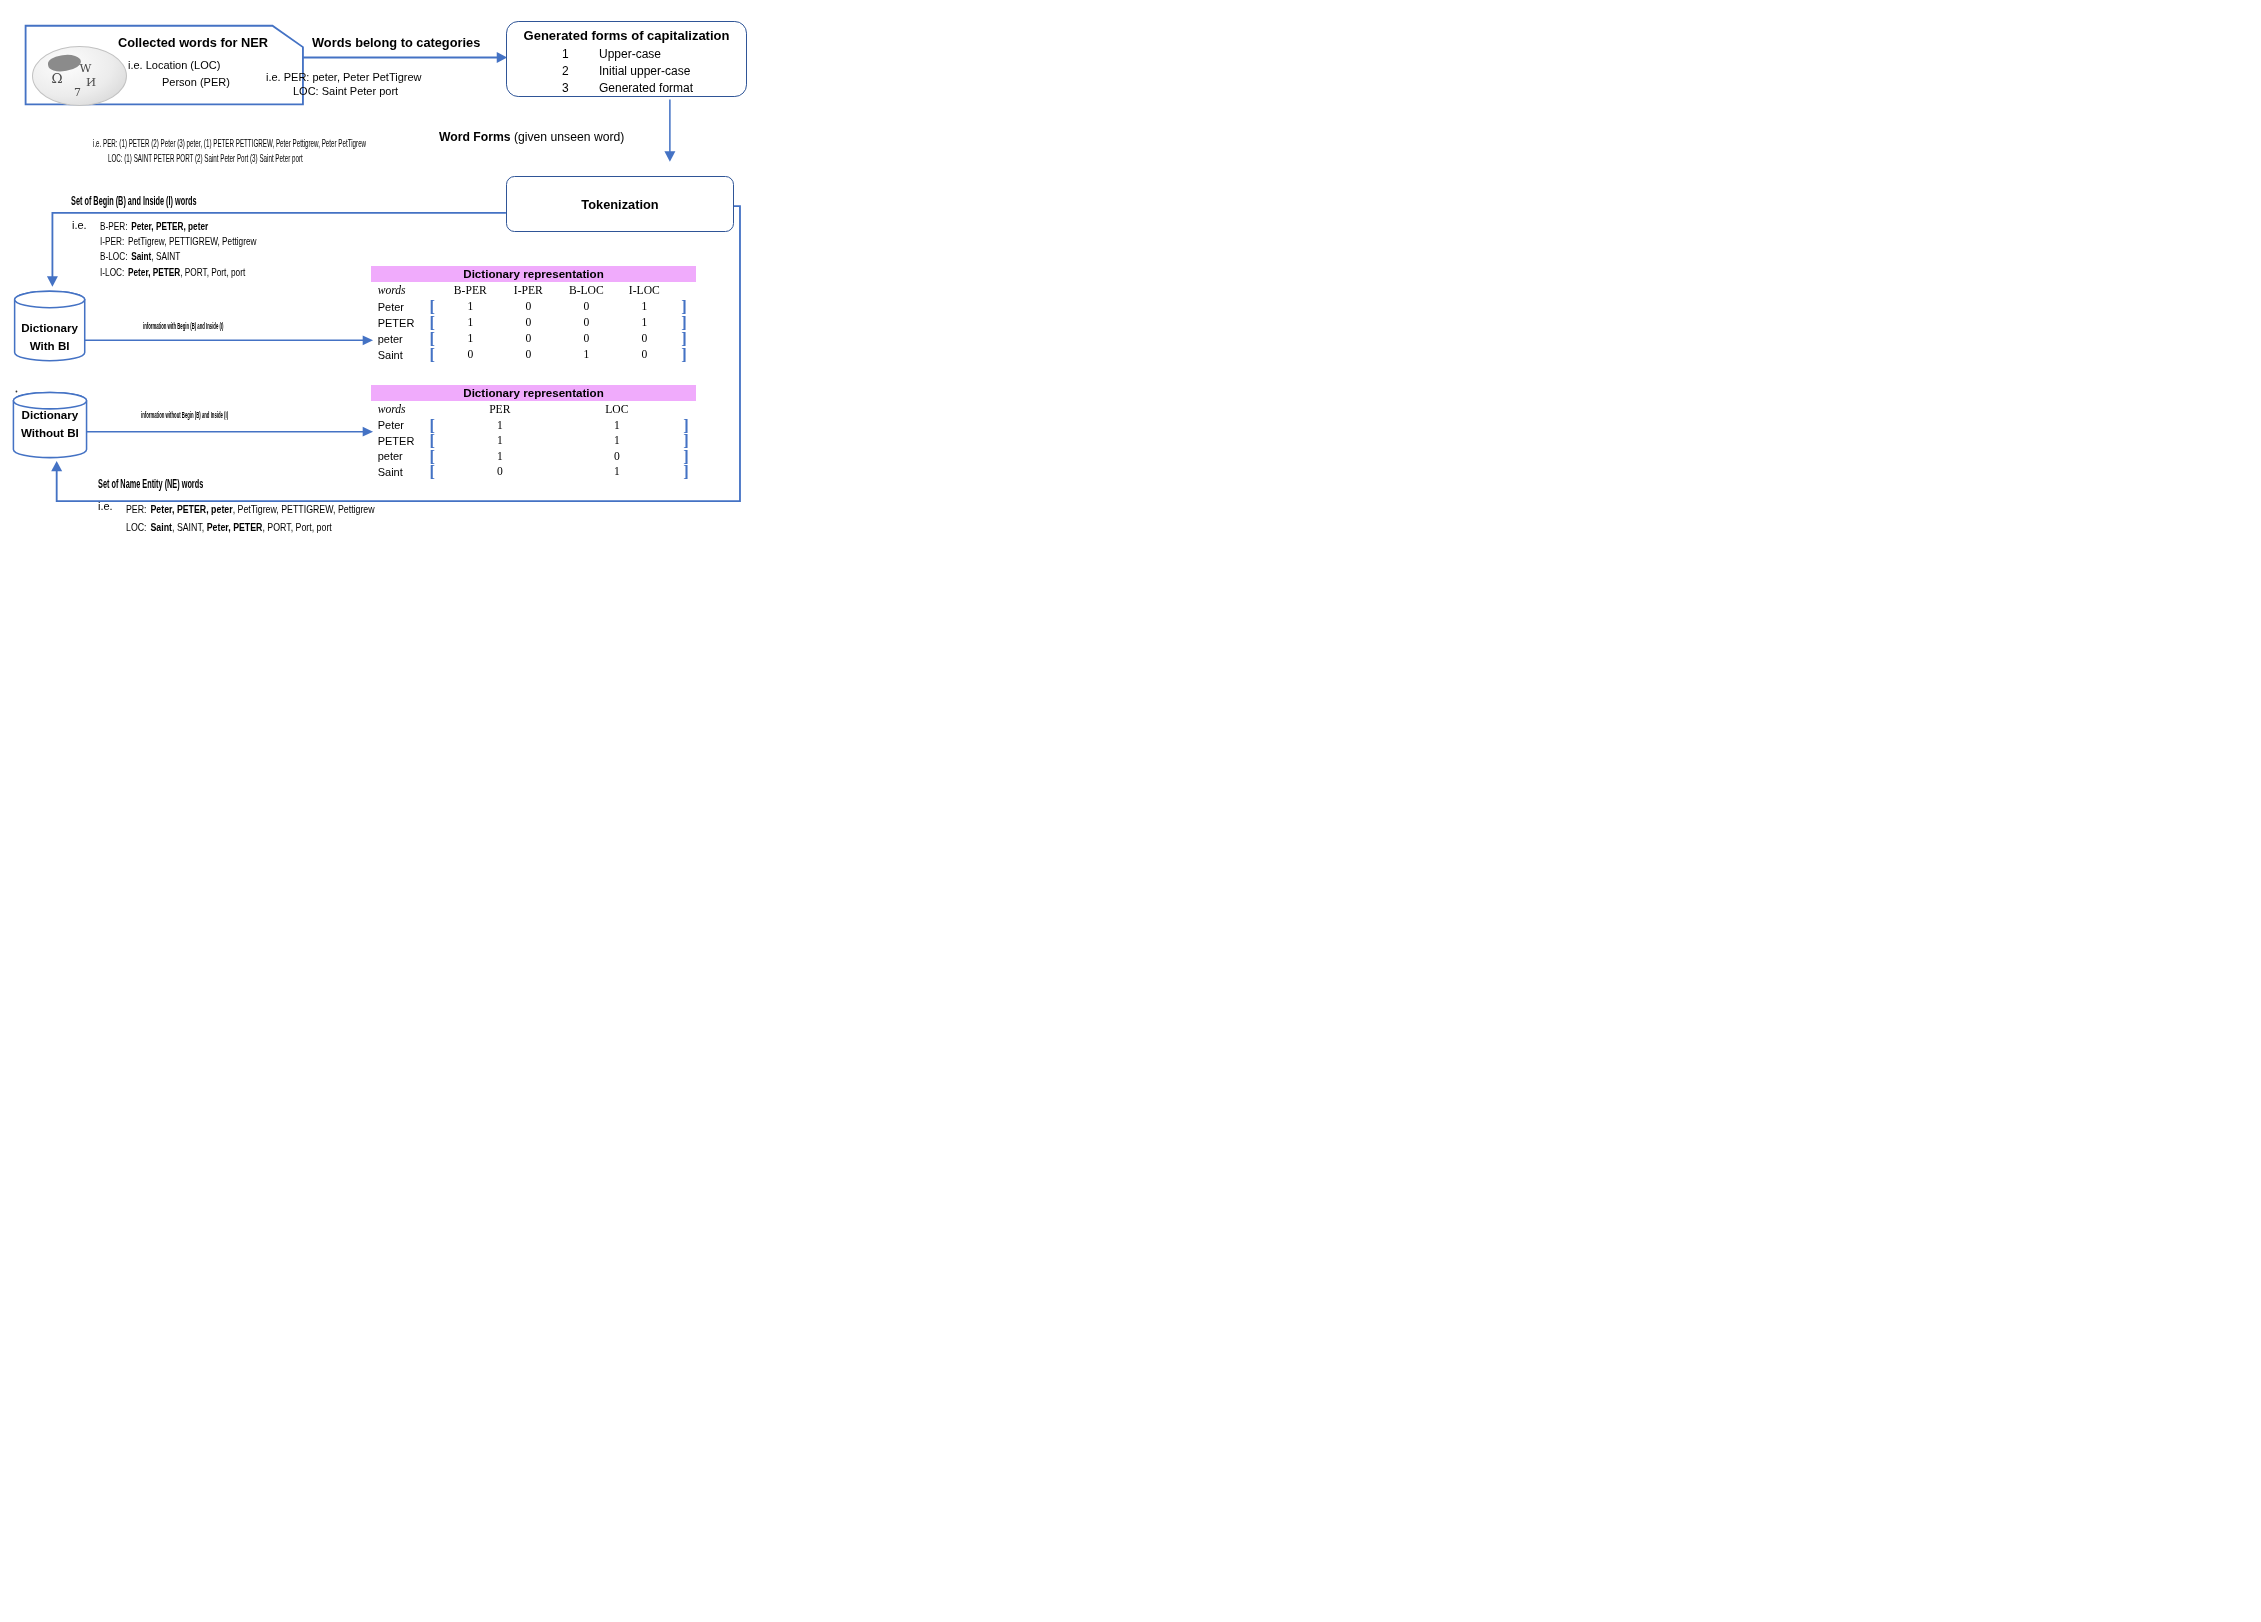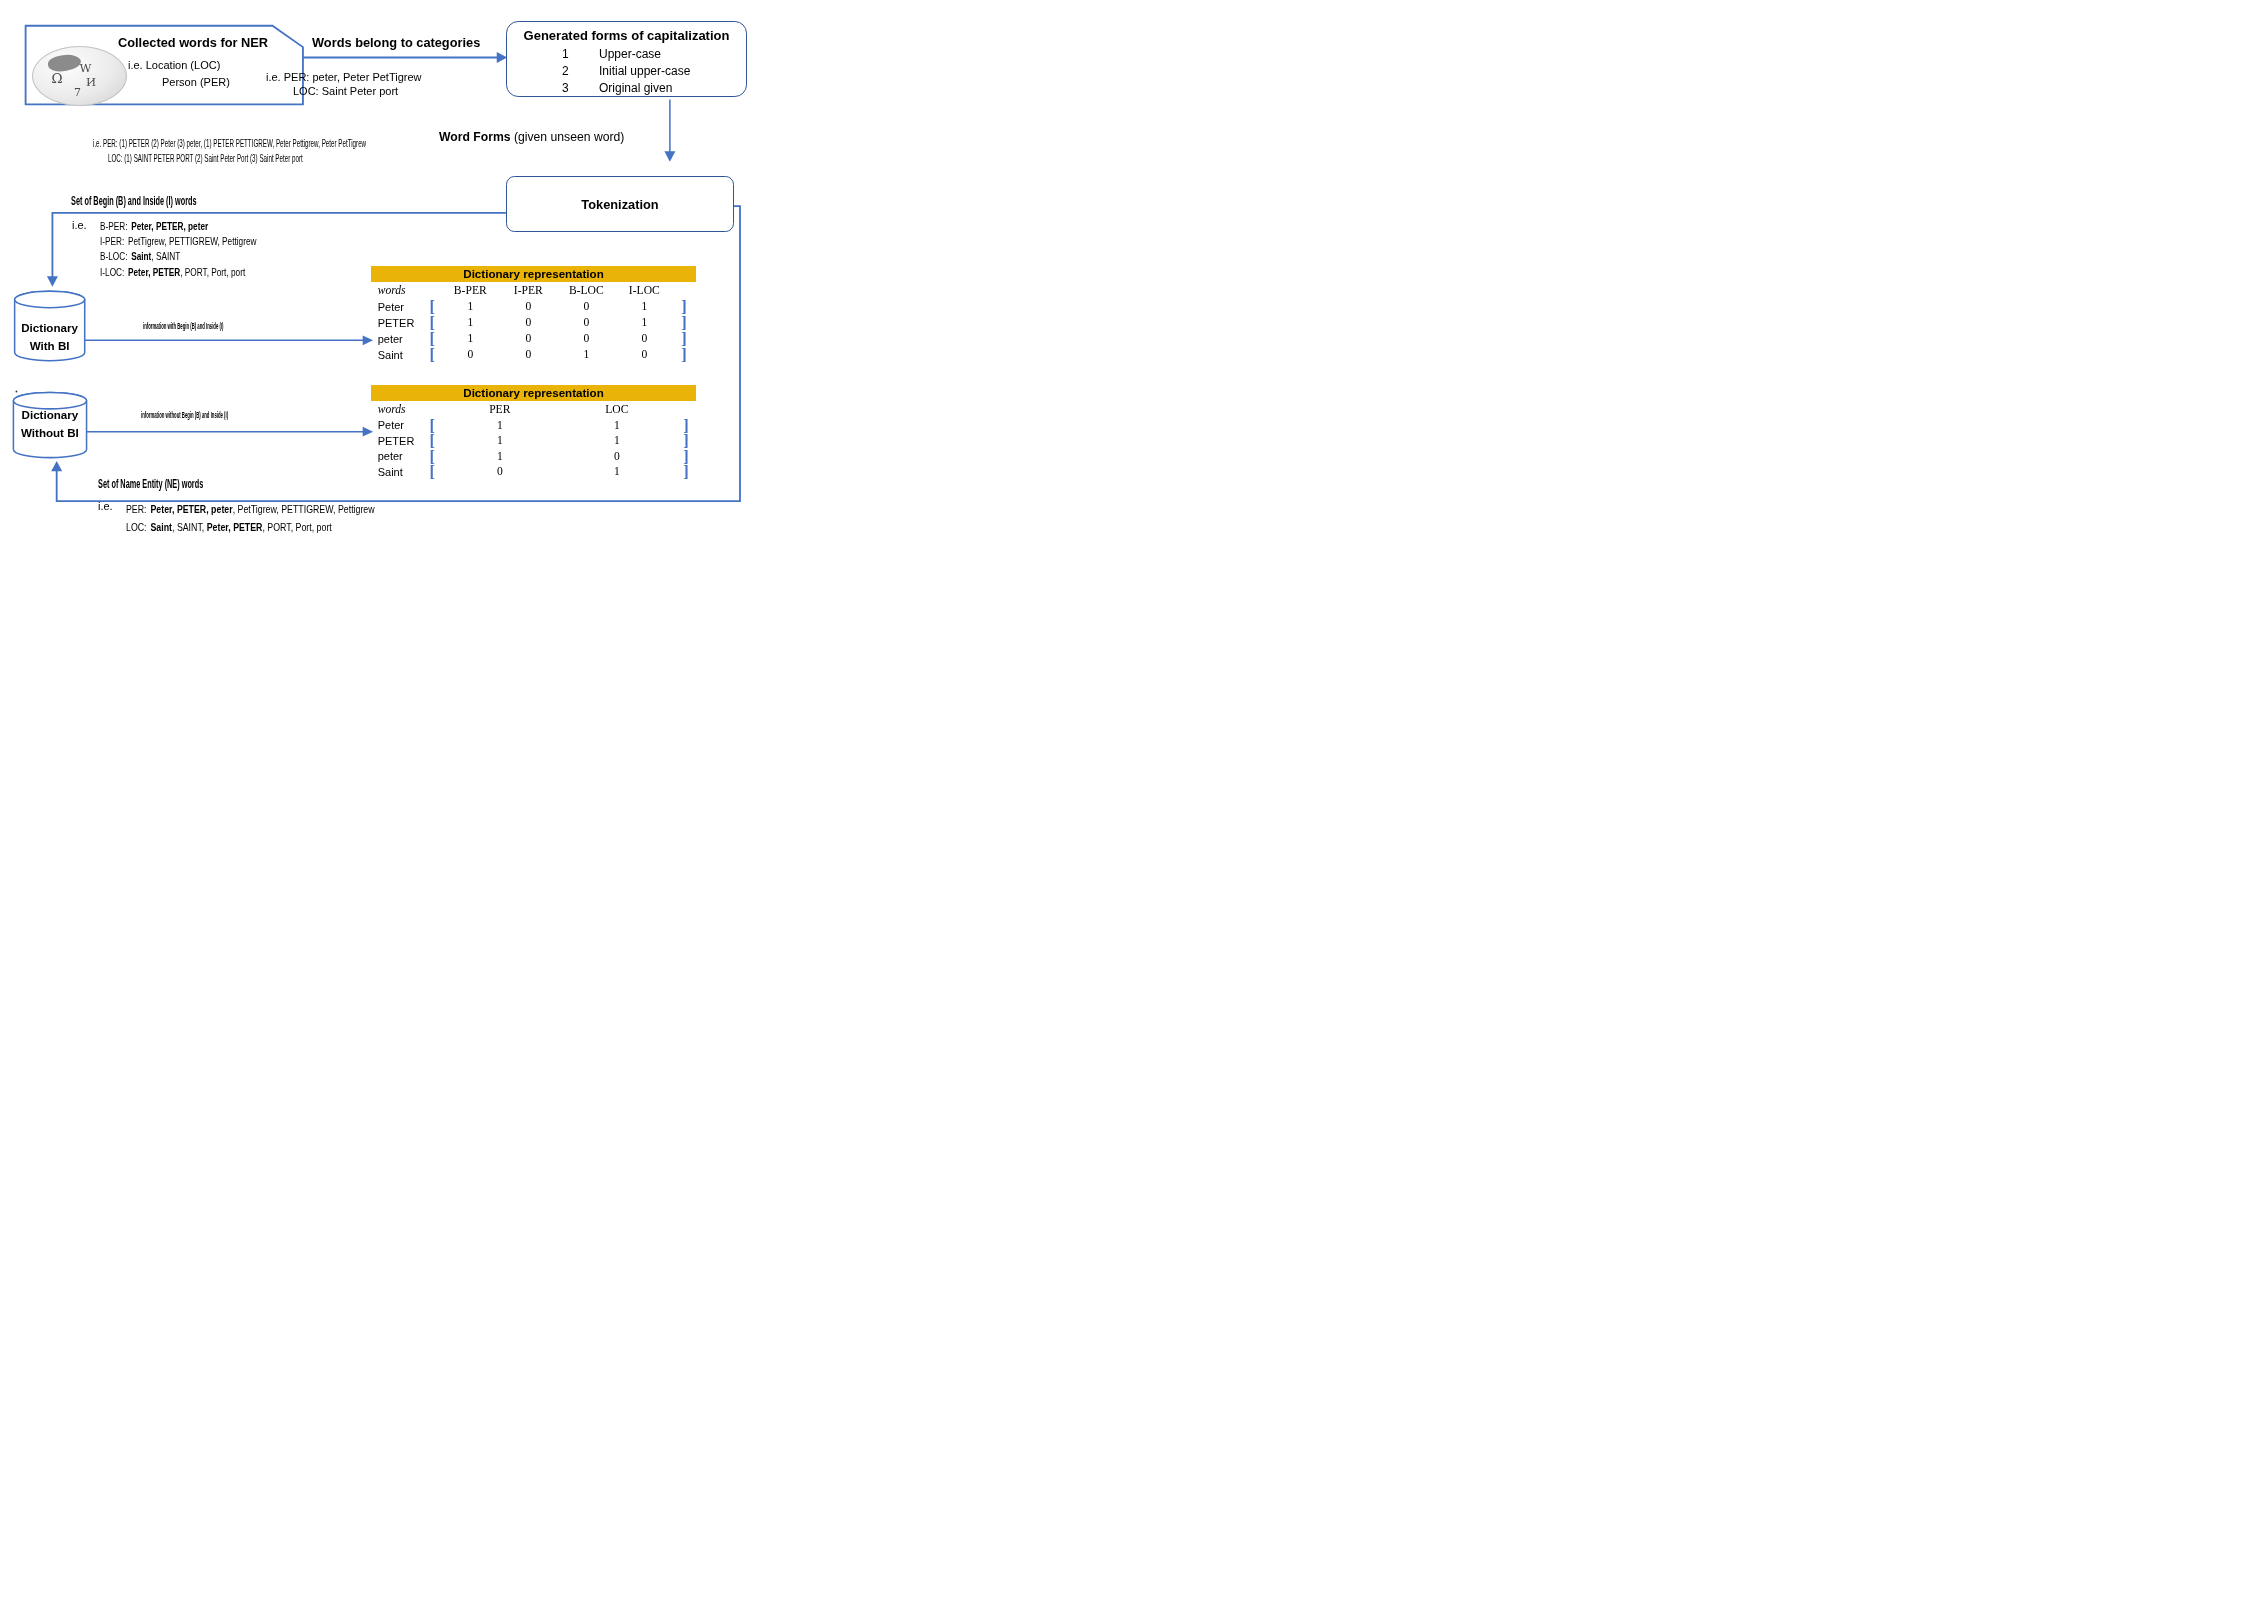--- a/index.html
+++ b/index.html
@@ -27,21 +27,21 @@
   
   .cyl-label{position:absolute;text-align:center;font-weight:bold;font-size:11.6px;line-height:17.7px;}
   
   .run-host{position:absolute;}
   .run-line{white-space:nowrap;font-size:11px;}
   .run-line .lab-sp{margin-right:4.9px;}
   .bi-rows .run-line{height:15.2px;line-height:15.2px;transform:scaleX(.75);transform-origin:0 0;}
   .ne-rows .run-line{height:18.3px;line-height:18.3px;transform:scaleX(.80);transform-origin:0 0;}
   
   .dict-table{position:absolute;left:371px;width:325px;}
-  .band{height:16px;line-height:16px;background:#eab308;text-align:center;
+  .band{height:16px;line-height:16px;background:#f0abfc;text-align:center;
         font-size:11.6px;font-weight:bold;}
   .trow{display:grid;align-items:center;}
   .t1 .trow{grid-template-columns:52px 18.3px repeat(4,58px) 21.3px;}
   .t2 .trow{grid-template-columns:52px 18.3px repeat(2,117px) 21.3px;}
   .thead{height:16.5px;}
   .tbody-row{height:16px;}
   .t2 .tbody-row{height:15.5px;}
   .cell-word{font-size:11px;padding-left:6.7px;}
   .cell-wordhdr{font-family:"Liberation Serif",serif;font-style:italic;font-size:11.6px;padding-left:6.7px;}
   .cell-col{font-family:"Liberation Serif",serif;font-size:11.6px;text-align:center;}
@@ -106,21 +106,21 @@
   <div class="abs h21" style="left:312px;top:35px;">Words belong to categories</div>
   <div class="abs b18" style="left:266px;top:71px;">i.e. PER: peter, Peter PetTigrew</div>
   <div class="abs b18" style="left:293px;top:85px;">LOC: Saint Peter port</div>
 
   <div class="rbox box2">
     <div class="box2-title">Generated forms of capitalization</div>
   </div>
   <div class="cap-list" id="cap-list">
       <div class="cap-row"><span class="cap-num">1</span><span>Upper-case</span></div>
       <div class="cap-row"><span class="cap-num">2</span><span>Initial upper-case</span></div>
-      <div class="cap-row"><span class="cap-num">3</span><span>Original given</span></div>
+      <div class="cap-row"><span class="cap-num">3</span><span>Generated format</span></div>
     </div>
 
   <div class="abs" style="left:439px;top:130px;font-size:12.2px;">
     <span class="bd">Word Forms</span><span> (given unseen word)</span>
   </div>
   <div class="abs b17 sx60" style="left:93px;top:138px;">i.e. PER: (1) PETER (2) Peter (3) peter, (1) PETER PETTIGREW, Peter Pettigrew, Peter PetTigrew</div>
   <div class="abs b17 sx60" style="left:108px;top:153px;">LOC: (1) SAINT PETER PORT (2) Saint Peter Port (3) Saint Peter port</div>
 
   <div class="rbox tokbox">
     <span>Tokenization</span>

